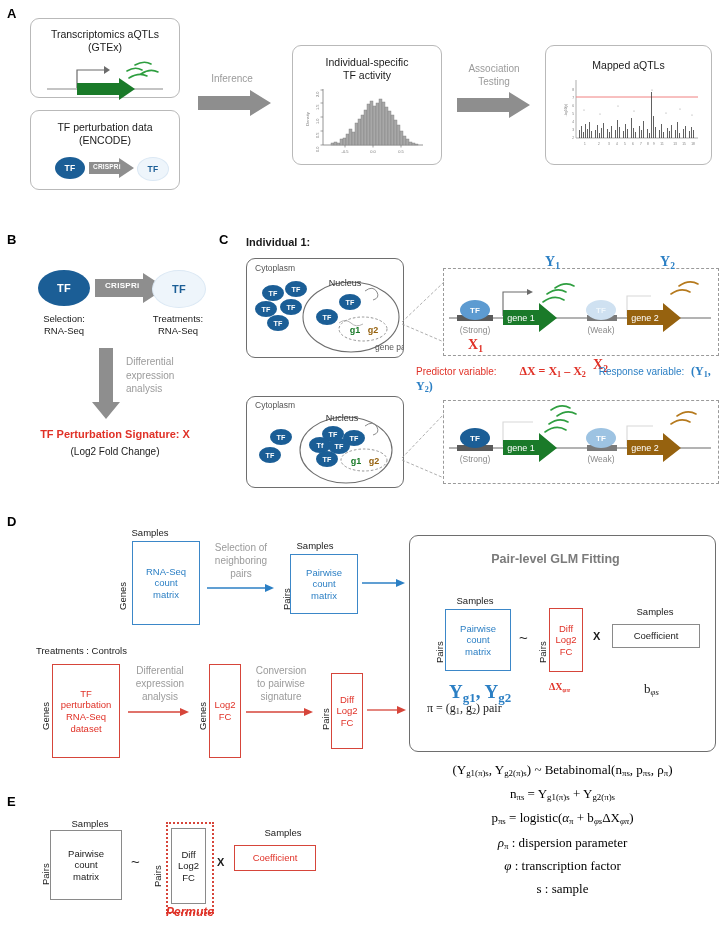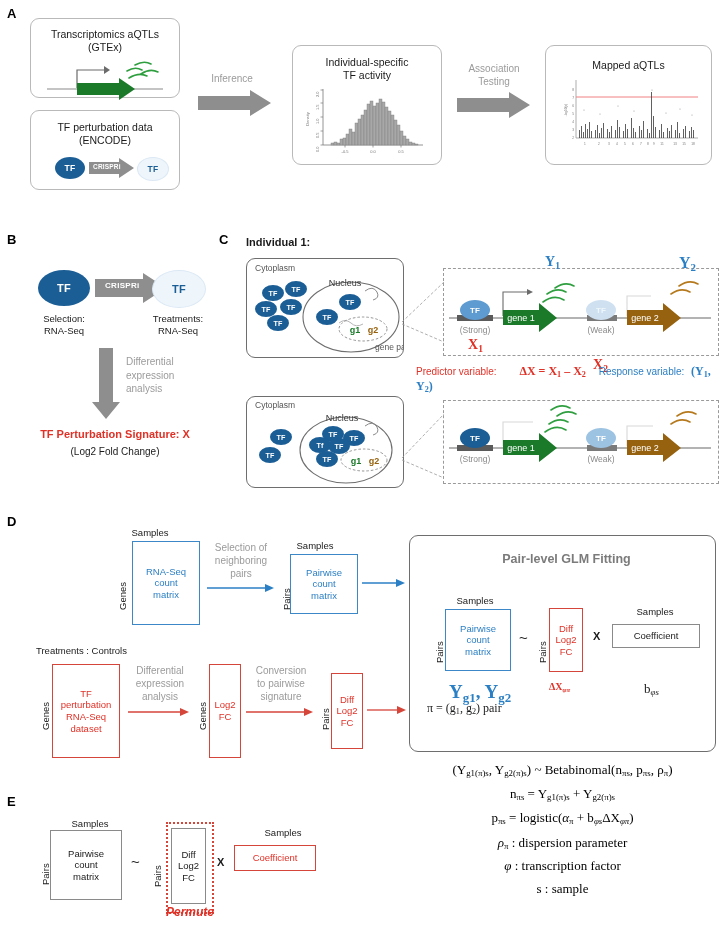--- a/index.html
+++ b/index.html
@@ -311,21 +311,21 @@
   <ellipse cx="158" cy="42" rx="15" ry="10" fill="#cfe1f1"></ellipse>
   <text x="158" y="45" font-size="8" font-weight="bold" fill="#eff6fb" font-family="Liberation Sans, sans-serif" text-anchor="middle">TF</text>
   <text x="158" y="65" font-size="8.5" fill="#8a8a8a" font-family="Liberation Sans, sans-serif" text-anchor="middle">(Weak)</text>
   <path d="M184 48 L184 28 L208 28" stroke="#d8d8d8" stroke-width="1.1" fill="none"></path>
   <path d="M184 42 L220 42 L220 35 L238 50 L220 64 L220 57 L184 57 Z" fill="#96620f"></path>
   <text x="202" y="53" font-size="9" fill="#fff" font-family="Liberation Sans, sans-serif" text-anchor="middle">gene 2</text>
   <path d="M228 26 q10 -7 19 -2" stroke="#b5791c" stroke-width="1.6" fill="none" stroke-linecap="round"></path>
   <path d="M236 18 q10 -7 19 -2" stroke="#b5791c" stroke-width="1.6" fill="none" stroke-linecap="round"></path>
 </svg>
 <div class="abs serif bold blue" style="left:545px;top:254px;font-size:14px;">Y<span class="sub">1</span></div>
-<div class="abs serif bold blue" style="left:679px;top:254px;font-size:16px;">Y<span class="sub">2</span></div>
+<div class="abs serif bold blue" style="left:660px;top:254px;font-size:14px;">Y<span class="sub">2</span></div>
 <div class="abs serif bold red" style="left:468px;top:337px;font-size:14px;">X<span class="sub">1</span></div>
 <div class="abs serif bold red" style="left:593px;top:357px;font-size:14px;">X<span class="sub">2</span></div>
 
 <div class="abs" style="left:416px;top:364px;font-size:10px;">
   <span class="red">Predictor variable:</span>
   <span class="serif bold red" style="font-size:12px;margin-left:20px;">ΔX = X<span class="sub">1</span> – X<span class="sub">2</span></span>
   <span class="blue" style="margin-left:10px;">Response variable:</span>
   <span class="serif bold blue" style="font-size:12px;margin-left:4px;">(Y<span class="sub">1</span>, Y<span class="sub">2</span>)</span>
 </div>
 
@@ -462,21 +462,21 @@
   <div>Diff</div>
   <div>Log2</div>
   <div>FC</div>
 </div>
 <svg class="abs" style="left:367px;top:705px;" width="40" height="10">
   <line x1="0" y1="5" x2="30" y2="5" stroke="#d6453a" stroke-width="1.3"></line>
   <path d="M30 1 L39 5 L30 9 Z" fill="#d6453a"></path>
 </svg>
 
 <div class="abs rbox" style="left:409px;top:535px;width:305px;height:215px;border-color:#6e6e6e;border-width:1.3px;"></div>
-<div class="abs bold" style="left:414px;top:552px;width:305px;text-align:center;font-size:12.5px;color:#7b7b7b;">Pair-level GLM Fitting</div>
+<div class="abs bold" style="left:403px;top:552px;width:305px;text-align:center;font-size:12.5px;color:#7b7b7b;">Pair-level GLM Fitting</div>
 
 <div class="abs hdr" style="left:430px;top:595px;width:90px;">Samples</div>
 <div class="abs vlabel" style="left:434px;top:623px;height:40px;">Pairs</div>
 <div class="abs mbox blue" style="left:445px;top:609px;width:64px;height:60px;flex-direction:column;">
   <div>Pairwise</div>
   <div>count</div>
   <div>matrix</div>
 </div>
 
 <div class="abs" style="left:519px;top:629px;font-size:15px;">~</div>

